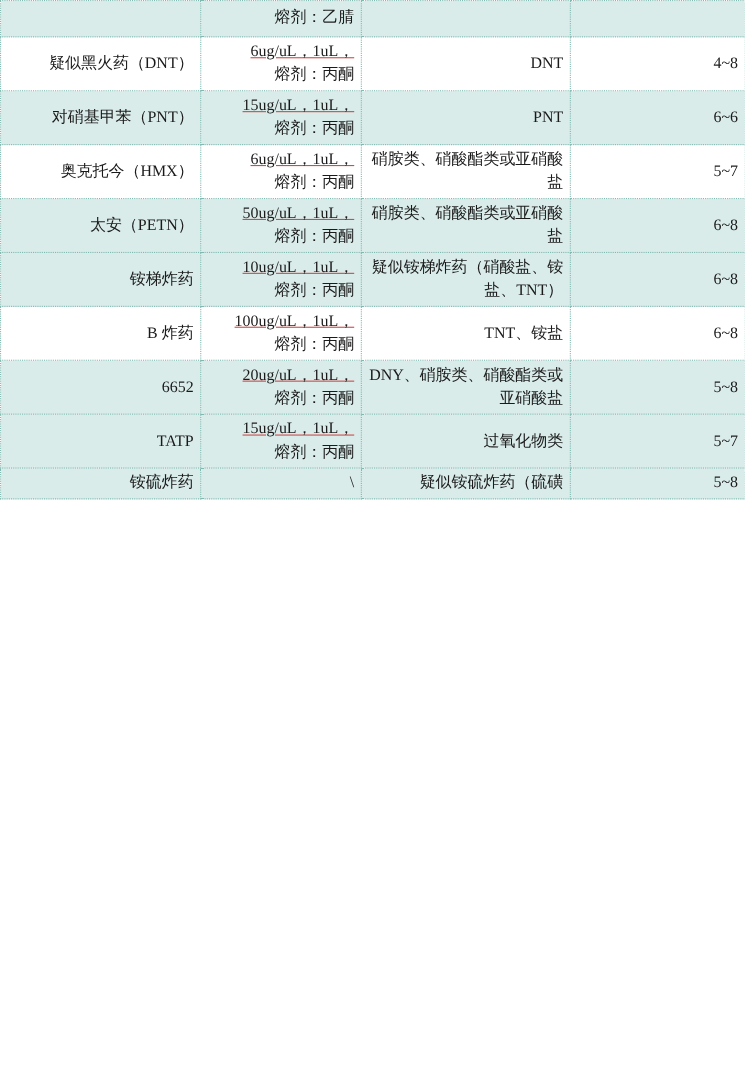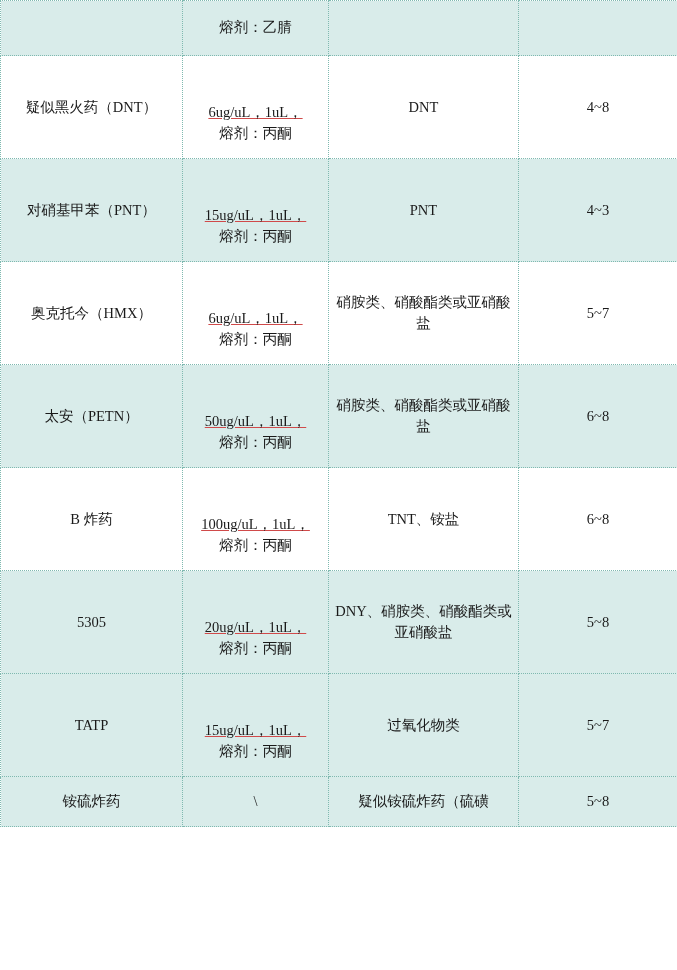--- a/index.html
+++ b/index.html
@@ -25,41 +25,40 @@
     width: 677px;
     table-layout: fixed;
   }
   table.data-table col.c0 { width: 182px; }
   table.data-table col.c1 { width: 146px; }
   table.data-table col.c2 { width: 190px; }
   table.data-table col.c3 { width: 159px; }
 
   table.data-table td {
     border: 1px dotted #7fb9b0;
-    text-align: center;
+    text-align: right;
     vertical-align: middle;
-    padding: 14px 6px;
+    padding: 3px 6px;
     line-height: 1.45;
     font-size: 14.5px;
     word-break: break-all;
   }
   tr.shade td {
     background: #d9ecea;
   }
   tr.plain td {
     background: #ffffff;
   }
   .cell-lines span {
     display: block;
   }
   .u-underline {
     text-decoration: underline;
     text-decoration-color: #d04a4a;
     text-decoration-style: solid;
-    margin-top: 32px;
   }
   .first-row td {
     height: 26px;
   }
   .nowrapish {
     white-space: nowrap;
   }
 </style>
 </head>
 <body>
@@ -94,21 +93,21 @@
         <td>4~8</td>
       </tr>
 
       <tr class="shade">
         <td>对硝基甲苯（PNT）</td>
         <td class="cell-lines">
           <span class="u-underline nowrapish">15ug/uL，1uL，</span>
           <span>熔剂：丙酮</span>
         </td>
         <td>PNT</td>
-        <td>4~3</td>
+        <td>6~6</td>
       </tr>
 
 
 
       <tr class="plain">
         <td>奥克托今（HMX）</td>
         <td class="cell-lines">
           <span class="u-underline nowrapish">6ug/uL，1uL，</span>
           <span>熔剂：丙酮</span>
         </td>
@@ -120,33 +119,42 @@
         <td>太安（PETN）</td>
         <td class="cell-lines">
           <span class="u-underline nowrapish">50ug/uL，1uL，</span>
           <span>熔剂：丙酮</span>
         </td>
         <td>硝胺类、硝酸酯类或亚硝酸盐</td>
         <td>6~8</td>
       </tr>
 
 
+      <tr class="shade">
+        <td>铵梯炸药</td>
+        <td class="cell-lines">
+          <span class="u-underline nowrapish">10ug/uL，1uL，</span>
+          <span>熔剂：丙酮</span>
+        </td>
+        <td>疑似铵梯炸药（硝酸盐、铵盐、TNT）</td>
+        <td>6~8</td>
+      </tr>
 
       <tr class="plain">
         <td>B 炸药</td>
         <td class="cell-lines">
           <span class="u-underline nowrapish">100ug/uL，1uL，</span>
           <span>熔剂：丙酮</span>
         </td>
         <td>TNT、铵盐</td>
         <td>6~8</td>
       </tr>
 
       <tr class="shade">
-        <td>5305</td>
+        <td>6652</td>
         <td class="cell-lines">
           <span class="u-underline nowrapish">20ug/uL，1uL，</span>
           <span>熔剂：丙酮</span>
         </td>
         <td>DNY、硝胺类、硝酸酯类或亚硝酸盐</td>
         <td>5~8</td>
       </tr>
 
 
       <tr class="shade">

